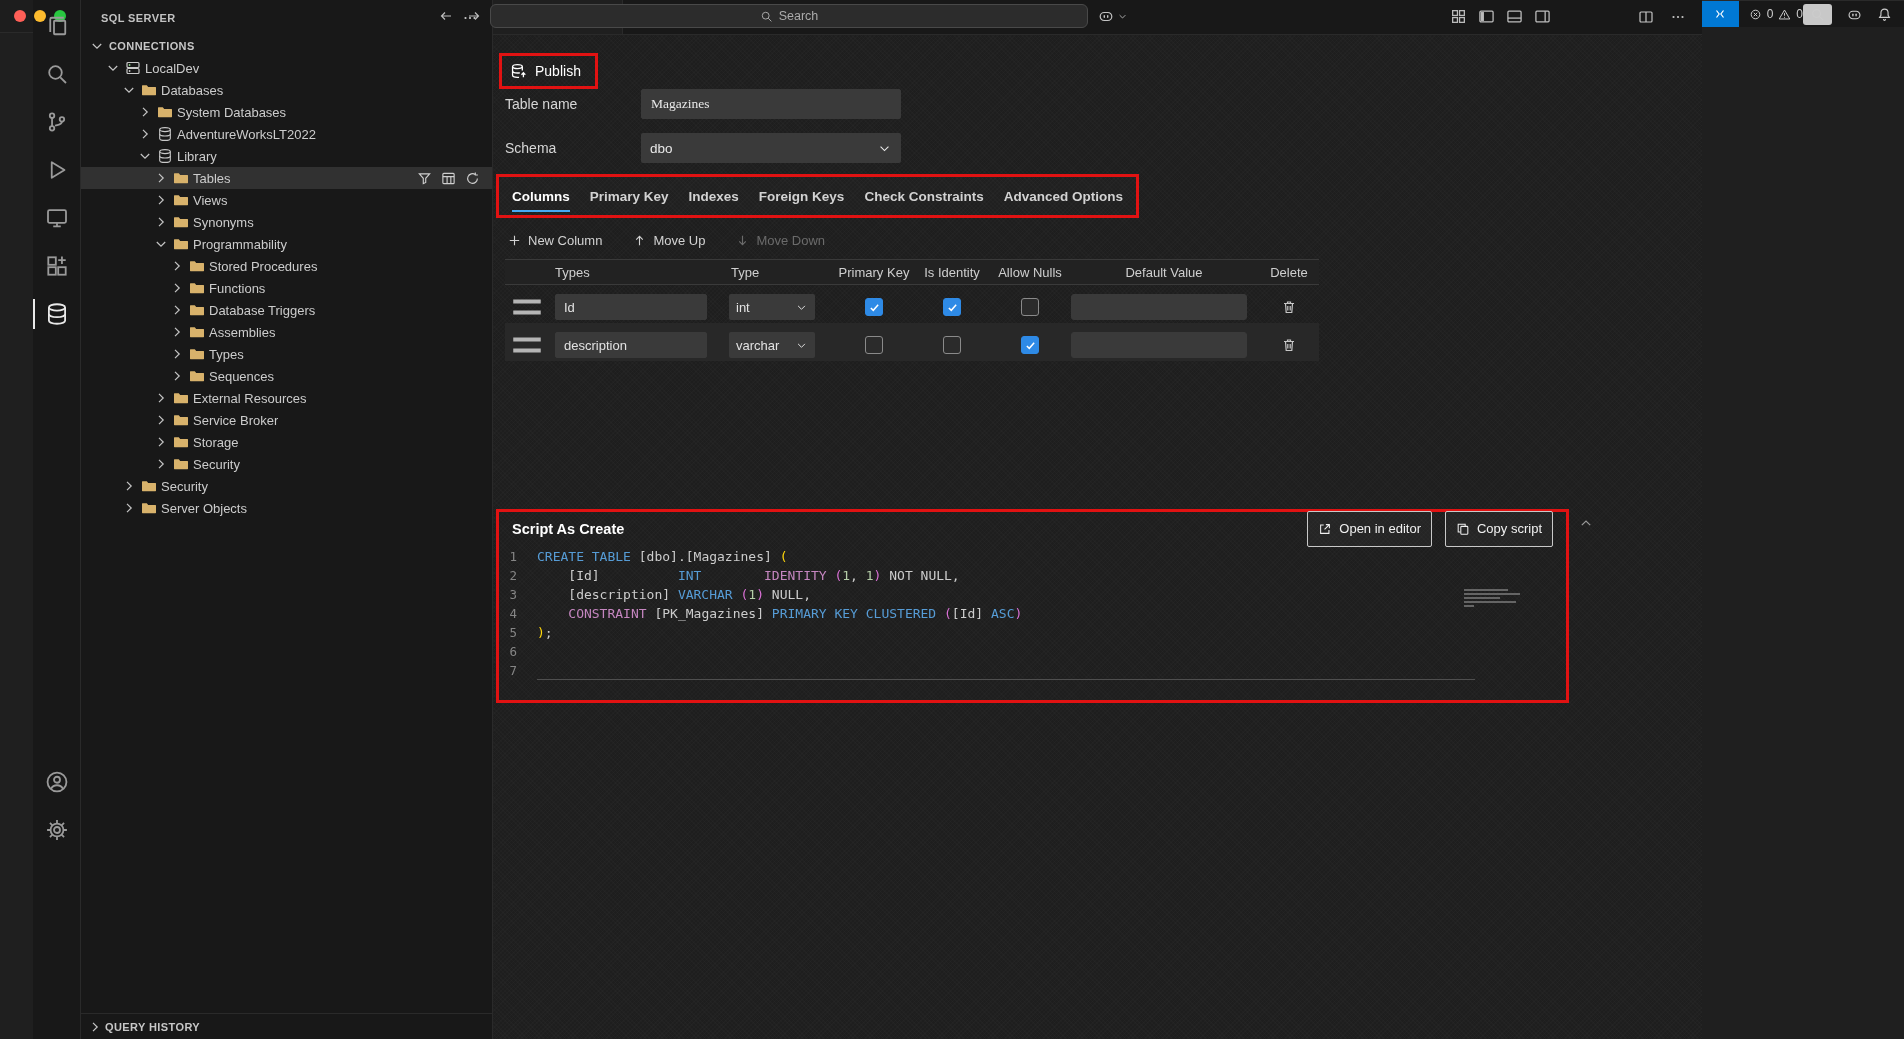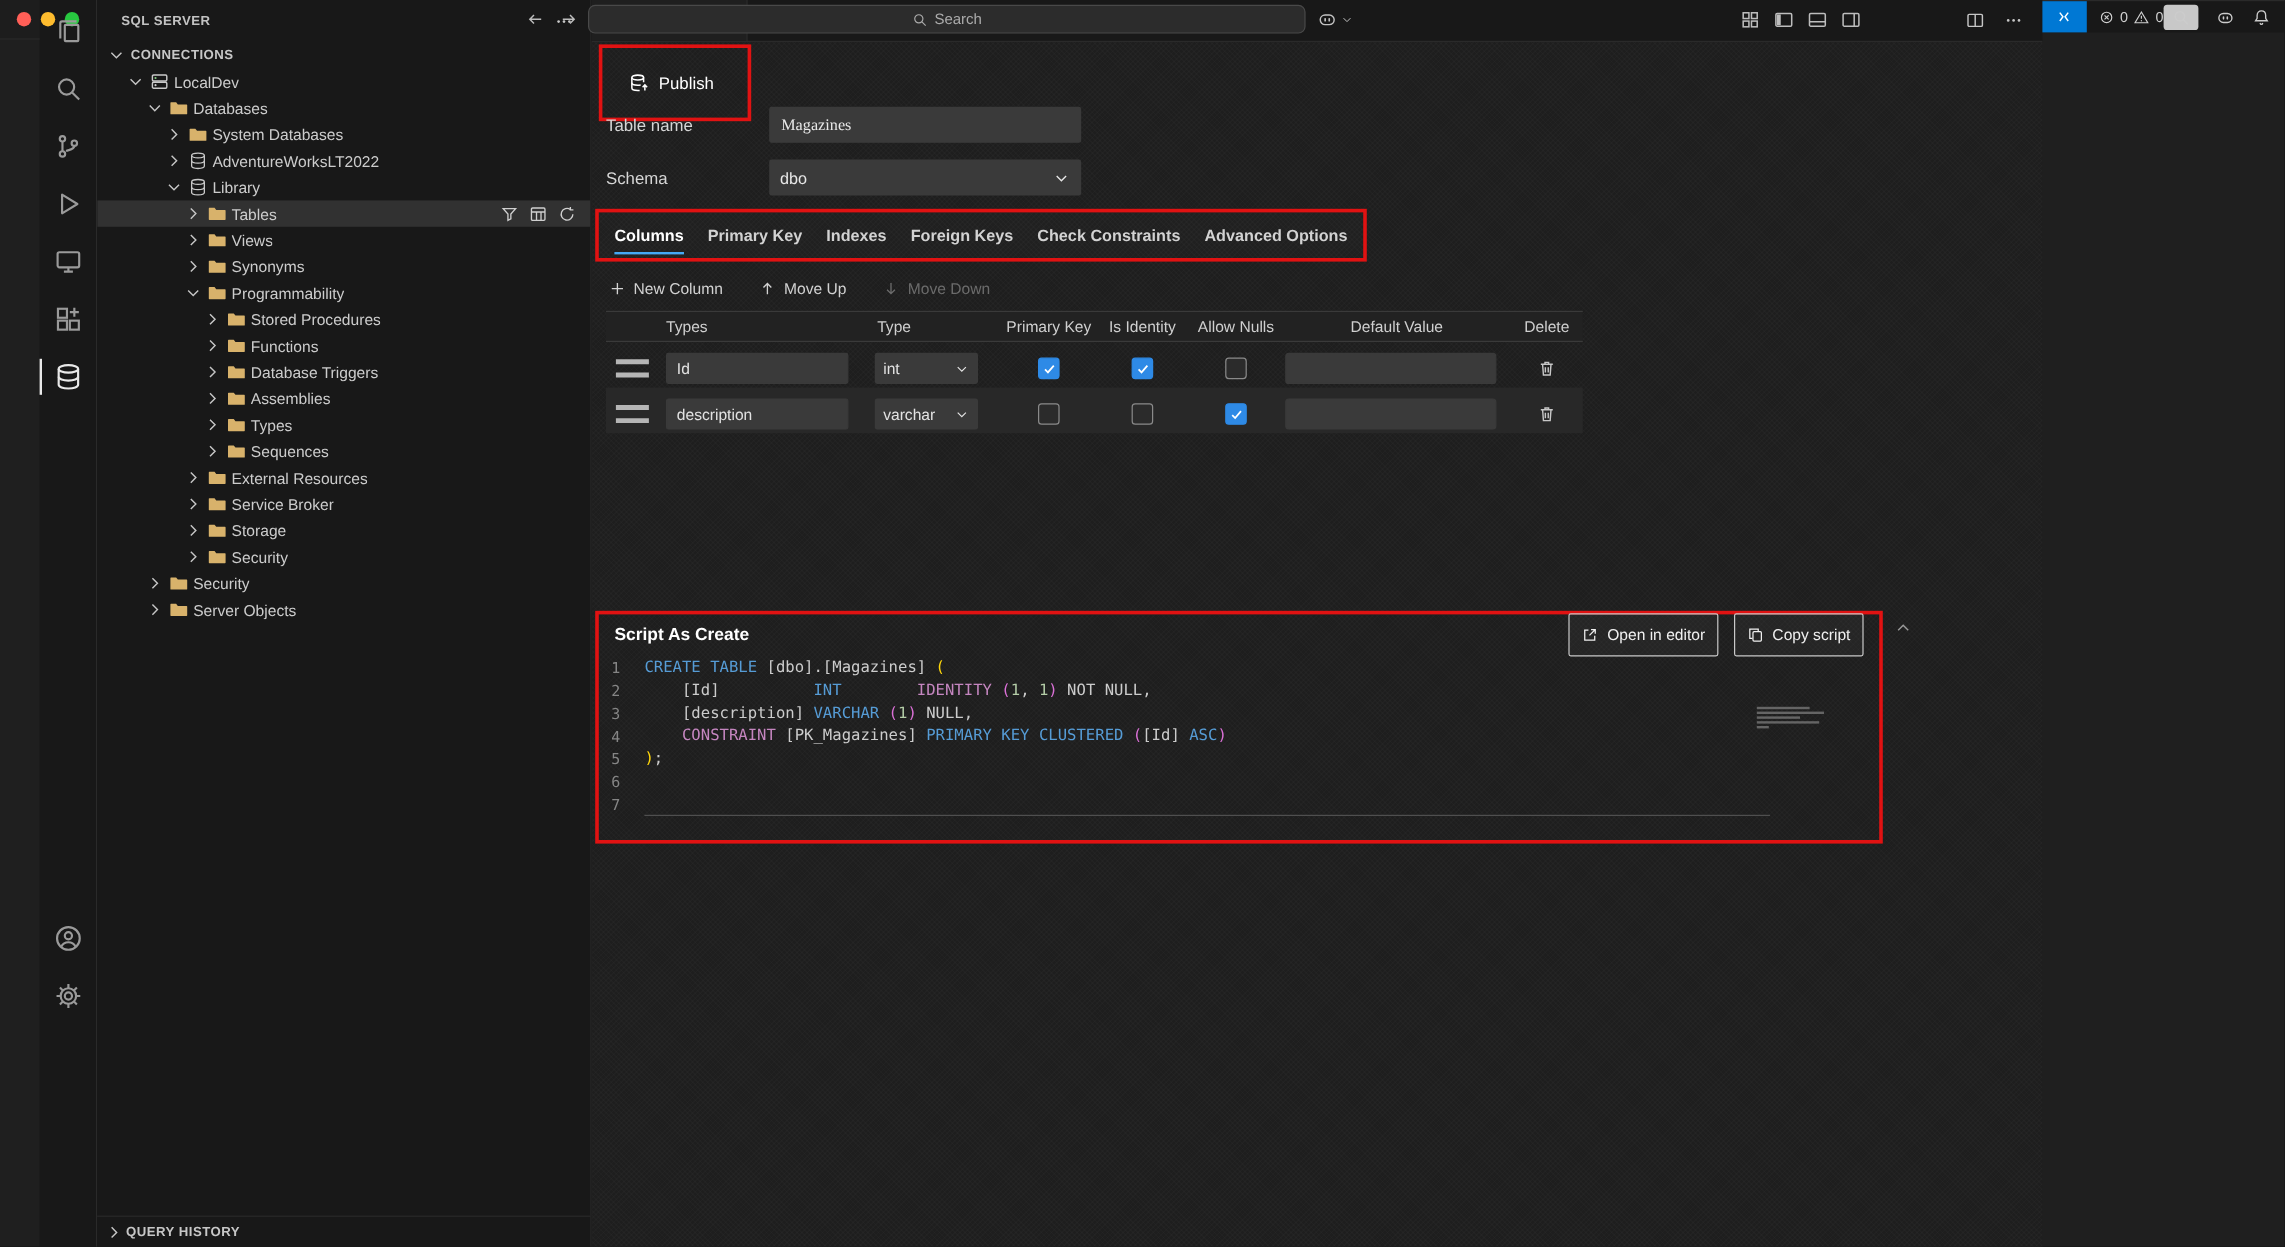--- a/index.html
+++ b/index.html
@@ -74,21 +74,21 @@
   .tab-actions{margin-left:auto;display:flex;align-items:center;gap:16px;padding-right:16px;color:#c6c6c6}
   .tab-actions .ic svg{width:16px;height:16px}
 
   
   .webview{flex:1;position:relative;overflow:hidden;color:#cccccc;background-color:#1e1e1e;
     background-image:
       repeating-linear-gradient(45deg, rgba(255,255,255,.015) 0 1px, transparent 1px 3px),
       repeating-linear-gradient(135deg, rgba(255,255,255,.015) 0 1px, transparent 1px 3px)}
   .annot{border:3px solid var(--annotation,#e11212)}
 
-  .publish-annot{position:absolute;left:6px;top:2px;padding:14px}
+  .publish-annot{position:absolute;left:6px;top:18px;padding:0}
   .publish-btn{display:flex;align-items:center;gap:8px;height:30px;padding:0 14px 0 8px;color:#fff;
     font-size:14px;background:transparent;border:none;cursor:pointer;font-family:inherit}
   .publish-btn .ic svg{width:17px;height:17px}
 
   .field-row{position:absolute;left:12px;display:flex;align-items:center}
   #row-tablename{top:54px}
   #row-schema{top:98px}
   .field-label{width:136px;font-size:14px;color:#d6d6d6}
   .field-input{width:260px;height:30px;background:#3a3a3a;border:1px solid #3a3a3a;border-radius:2px;
     color:#e8e8e8;font-size:13.5px;padding:0 9px;font-family:Liberation Serif, serif;outline:none}

